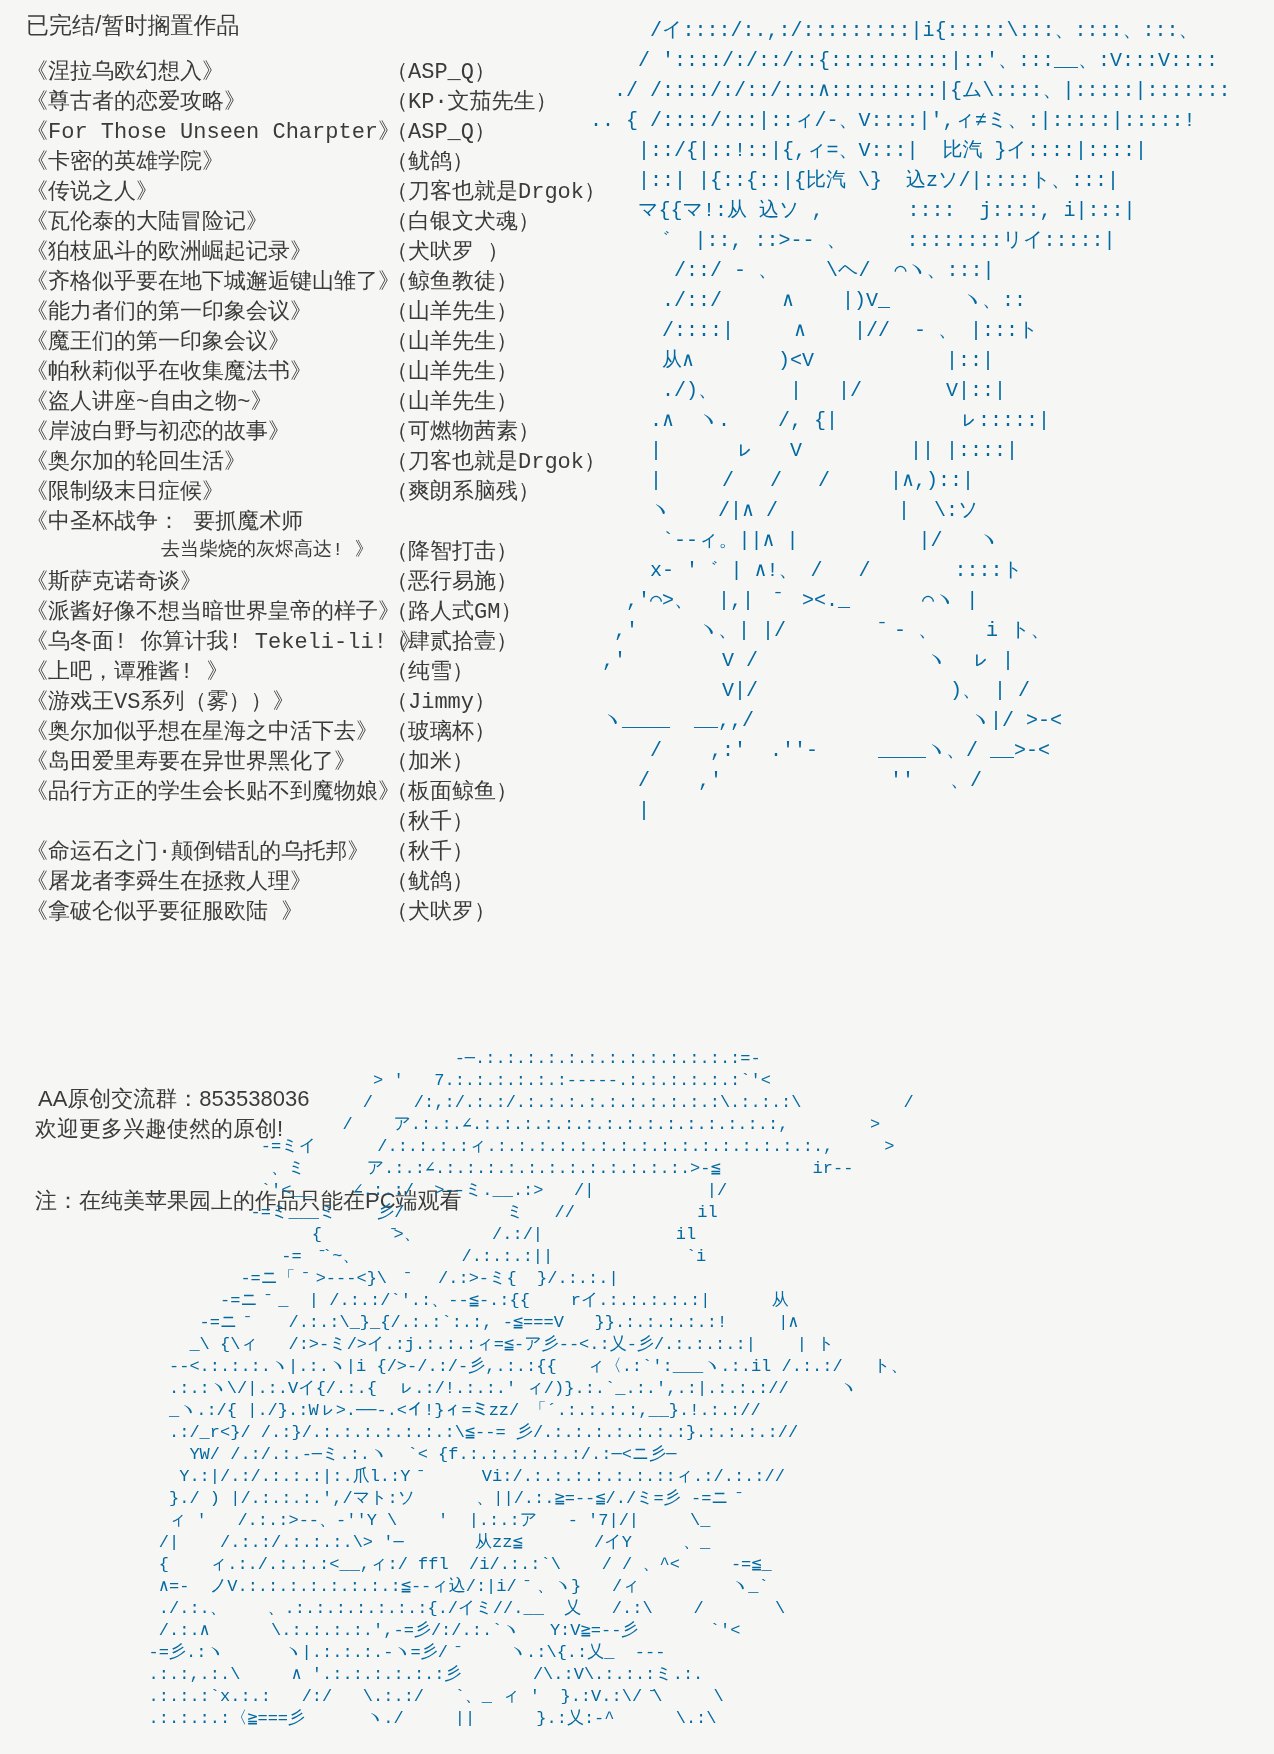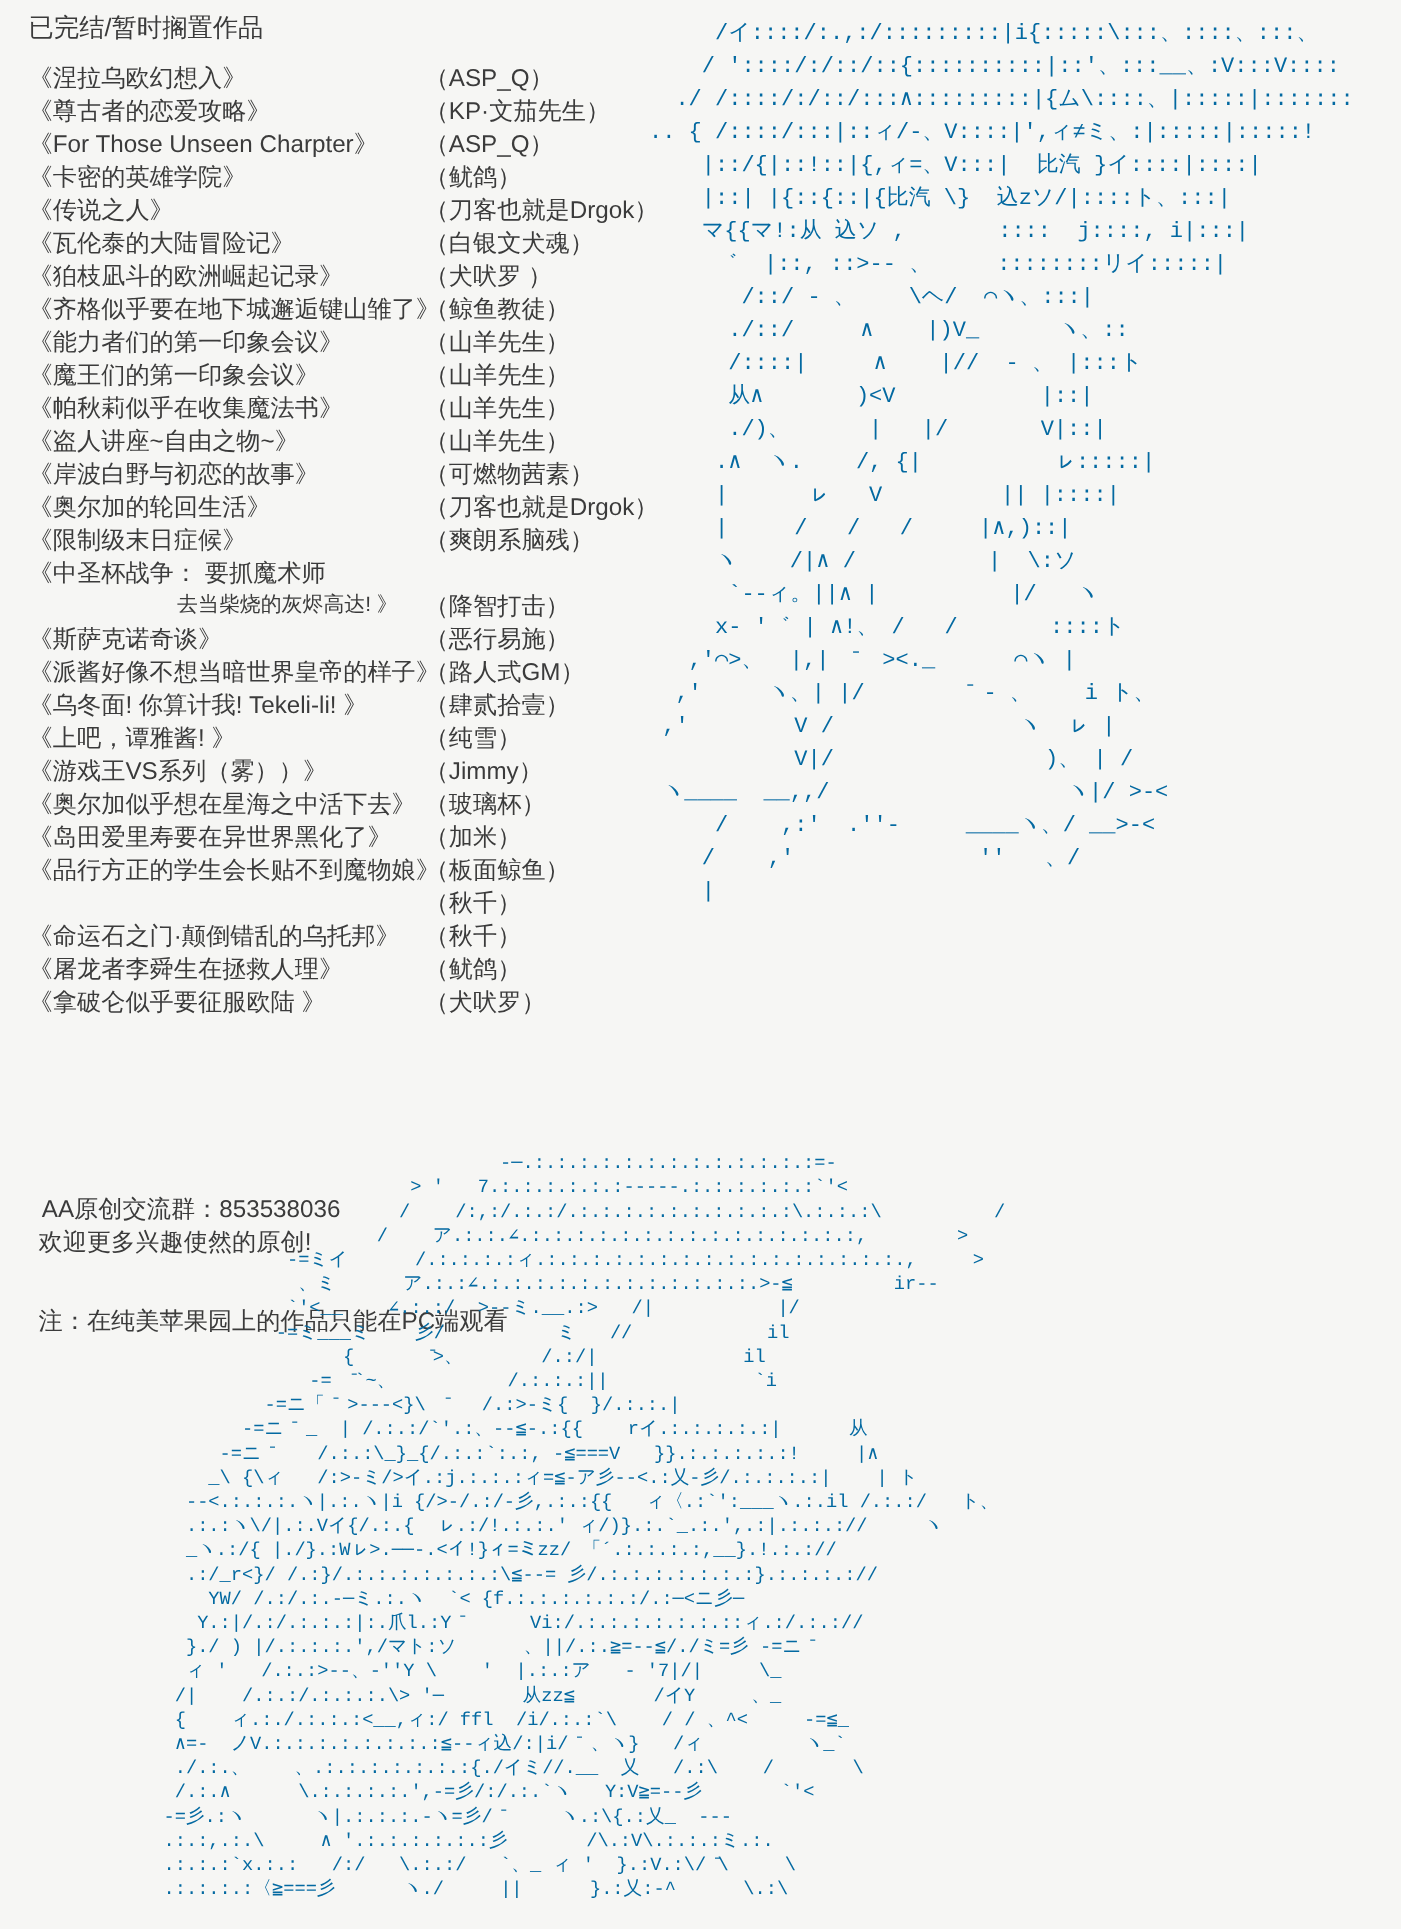--- a/index.html
+++ b/index.html
@@ -9,21 +9,21 @@
     color:#3b3b3b;
     font-family:"Liberation Sans",sans-serif;
     position:relative;
     overflow:hidden;
   }
   .hdr{
     position:absolute;left:26px;top:10px;
     font-size:23px;white-space:pre;
   }
   .works{position:absolute;left:0;top:56px;width:1274px;}
-  .row{position:relative;height:30px;width:1274px;}
+  .row{position:relative;height:30px;width:1274px;font-family:Liberation Mono, monospace;}
   .t{position:absolute;left:26px;top:0;font-size:22px;white-space:pre;}
   .t2{position:absolute;left:161px;top:0;font-size:19px;white-space:pre;}
   .a{position:absolute;left:386px;top:0;font-size:22px;white-space:pre;}
   pre.aa{
     position:absolute;margin:0;
     font-family:Liberation Mono, monospace;
     color:#0369a1;white-space:pre;
   }
   #aa-top{left:566px;top:16px;font-size:20px;line-height:30px;}
   #aa-bottom{left:118px;top:1048px;font-size:17px;line-height:22px;}

